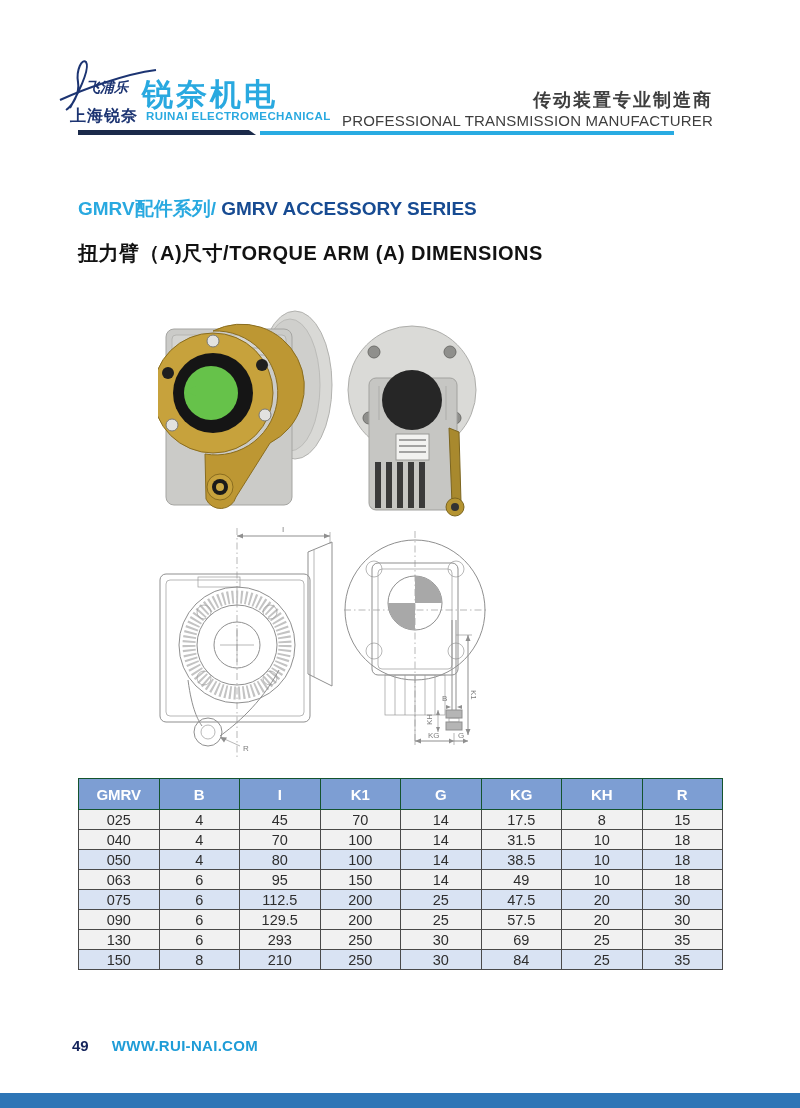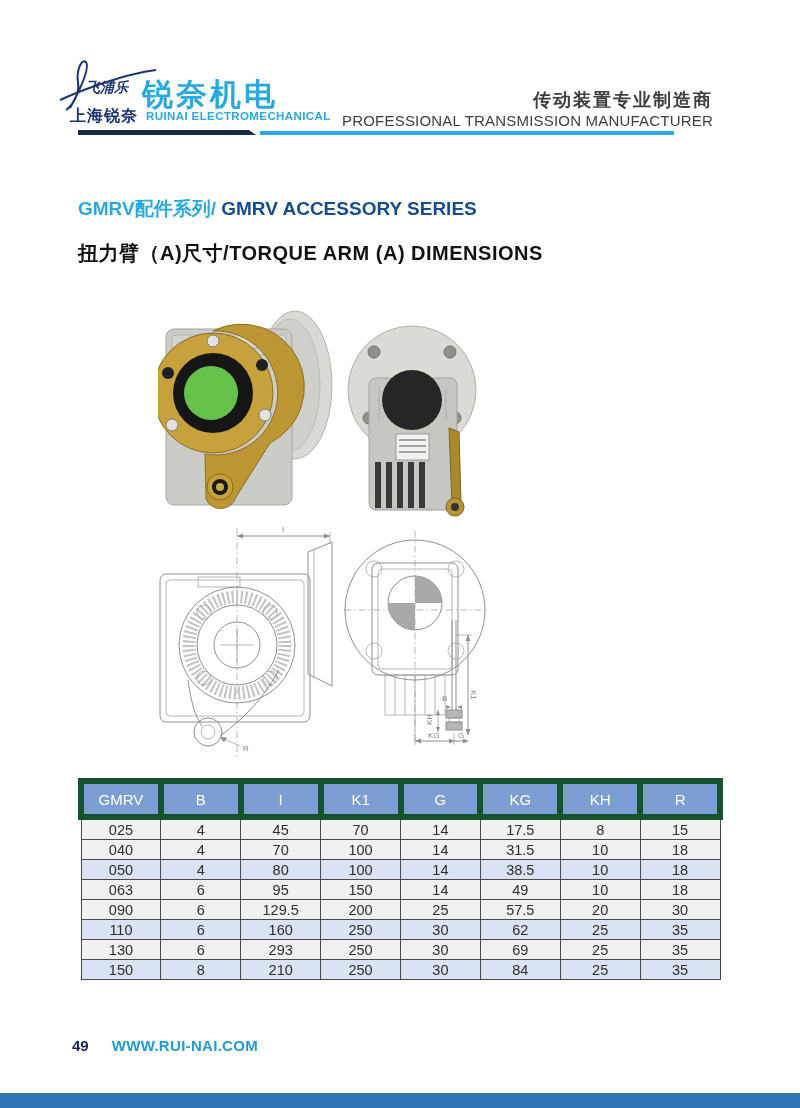--- a/index.html
+++ b/index.html
@@ -28,22 +28,22 @@
   
   svg text{font-family:"Liberation Sans",sans-serif;}
   .dimtext{font-size:8px;fill:#7d7d7d;}
   .dline{stroke:#8f8f8f;stroke-width:1;fill:none;}
   .dthin{stroke:#9a9a9a;stroke-width:0.7;fill:none;}
   .ddash{stroke:#9a9a9a;stroke-width:0.7;fill:none;stroke-dasharray:7 3 1.5 3;}
 
   
   .dim-table{position:absolute;left:78px;top:778px;width:645px;border-collapse:collapse;
              table-layout:fixed;}
-  .dim-table th{background:#7D9ED3;color:#fff;font-size:15px;font-weight:normal;
-                height:28px;border:6px solid #14532d;text-align:center;}
+  .dim-table th{background:#7D9ED3;color:#fff;font-size:15px;font-weight:bold;
+                height:28px;border:1px solid #14532d;text-align:center;}
   .dim-table td{font-size:14.5px;color:#2e2e2e;height:19px;border:1px solid #4a4a4a;
                 text-align:center;padding:0;}
   .dim-table tr.r-even td{background:#F1F1F1;}
   .dim-table tr.r-odd td{background:#D9E3F3;}
   .dim-table{border:1.5px solid #3c3c3c;}
 
   
   .footer{left:72px;top:1037px;font-size:15px;font-weight:bold;}
   .page-num{color:#14245C;}
   .site-url{color:#1E9CD7;margin-left:19px;letter-spacing:0.3px;text-decoration:none;}
@@ -241,39 +241,39 @@
         <tr class="r-even">
           <td>063</td>
           <td>6</td>
           <td>95</td>
           <td>150</td>
           <td>14</td>
           <td>49</td>
           <td>10</td>
           <td>18</td>
         </tr>
+        <tr class="r-odd">
+          <td>075</td>
+          <td>6</td>
+          <td>112.5</td>
+          <td>200</td>
+          <td>25</td>
+          <td>47.5</td>
+          <td>20</td>
+          <td>30</td>
+        </tr>
         <tr class="r-even">
           <td>090</td>
           <td>6</td>
           <td>129.5</td>
           <td>200</td>
           <td>25</td>
           <td>57.5</td>
           <td>20</td>
           <td>30</td>
-        </tr>
-        <tr class="r-odd">
-          <td>110</td>
-          <td>6</td>
-          <td>160</td>
-          <td>250</td>
-          <td>30</td>
-          <td>62</td>
-          <td>25</td>
-          <td>35</td>
         </tr>
         <tr class="r-even">
           <td>130</td>
           <td>6</td>
           <td>293</td>
           <td>250</td>
           <td>30</td>
           <td>69</td>
           <td>25</td>
           <td>35</td>

